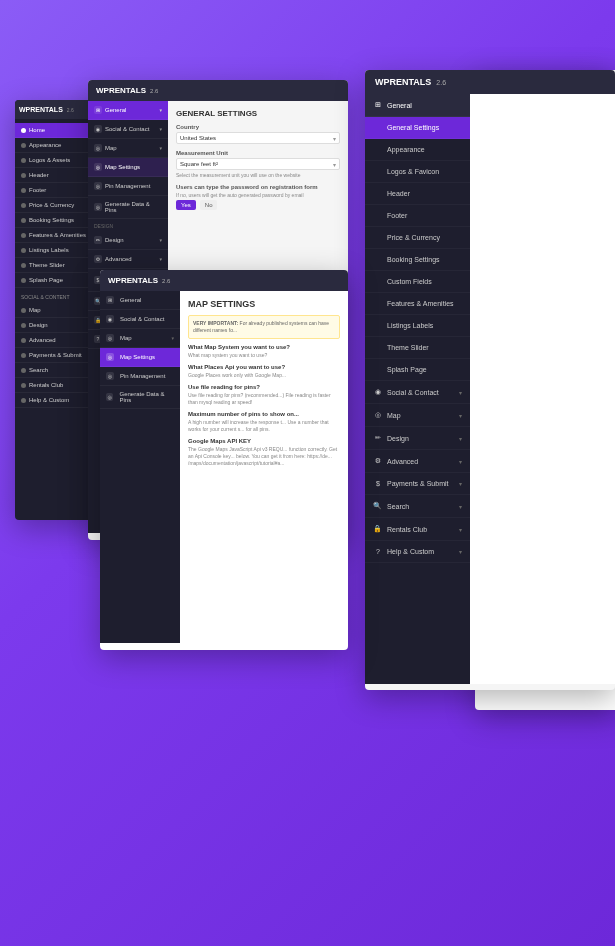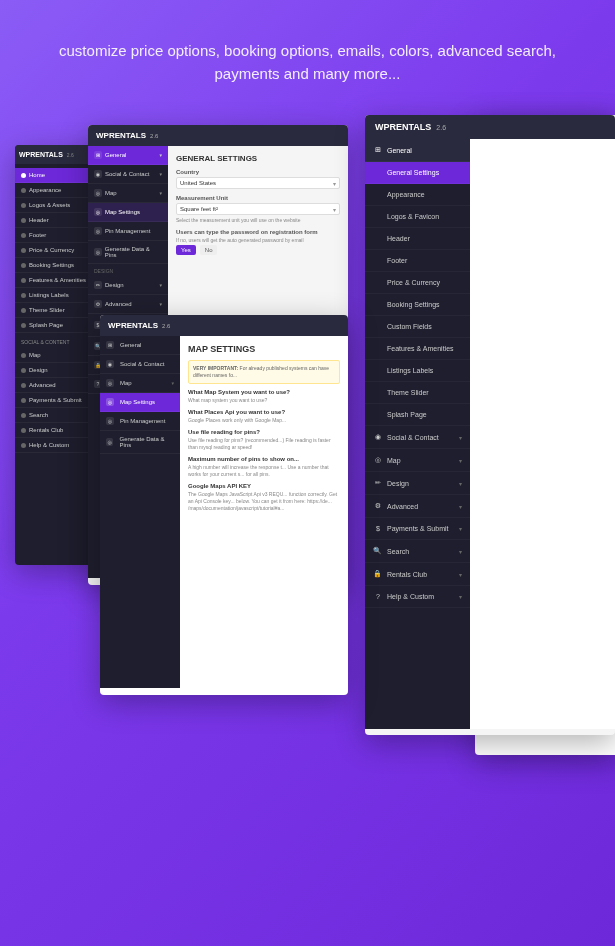--- a/index.html
+++ b/index.html
@@ -399,21 +399,20 @@
     .panel-5-field-desc {
       font-size: 6px;
       color: #888;
       line-height: 1.4;
     }
   </style>
 </head>
 <body>
 
 <div class="hero">
-  <p>customize price options, booking options, emails, colors, advanced search, payments and many more...</p>
 </div>
 
 <div class="panels-container">
 
   <div class="panel panel-1">
     <div class="panel-1-header">
       <span class="panel-1-logo">WPRENTALS</span>
       <span class="panel-1-version">2.6</span>
     </div>
     <div class="panel-1-nav">

